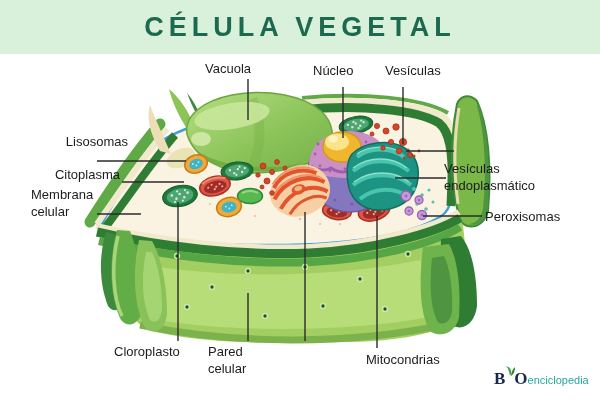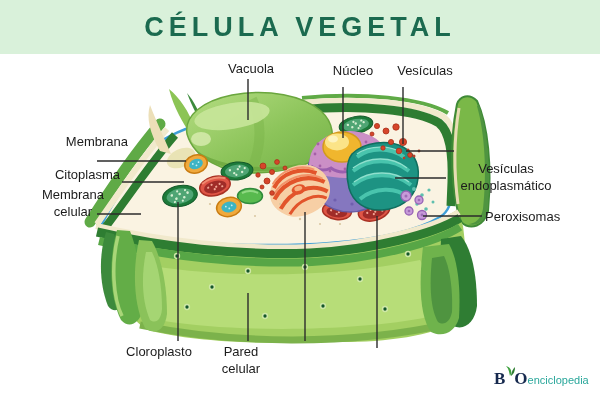--- a/index.html
+++ b/index.html
@@ -5,21 +5,21 @@
   html,body{margin:0;padding:0;}
   body{width:600px;height:400px;position:relative;background:#ffffff;overflow:hidden;
        font-family:"Liberation Sans",sans-serif;}
   .banner{position:absolute;left:0;top:0;width:600px;height:54px;background:#d9f1da;
           display:flex;align-items:center;justify-content:center;}
   .banner h1{margin:0;font-size:27px;font-weight:bold;letter-spacing:5px;color:#1b6a4f;
              font-family:"Liberation Sans",sans-serif;}
   .diagram{position:absolute;left:0;top:54px;width:600px;height:346px;}
   .art{position:absolute;left:0;top:0;}
   .lbl{position:absolute;font-size:13px;line-height:1.3;color:#1c1c1c;}
-  .c{text-align:center}.r{text-align:right}
+  .c{text-align:left}.r{text-align:right}
   .watermark{position:absolute;left:494px;top:369px;display:flex;align-items:baseline;white-space:nowrap;}
   .wm-cap{font-family:"Liberation Serif",serif;font-weight:bold;font-size:17px;color:#16294e;}
   .wm-leaf{position:relative;top:-7px;margin:0 -2px 0 -1px;}
   .wm-rest{font-size:11px;color:#2aa79b;letter-spacing:0;}
 </style>
 </head>
 <body>
 
 <header class="banner">
   <h1>CÉLULA VEGETAL</h1>
@@ -340,29 +340,30 @@
       <line x1="395" y1="124" x2="446" y2="124"></line>
       <line x1="423" y1="162" x2="482" y2="162"></line>
       <line x1="178" y1="148" x2="178" y2="287"></line>
       <line x1="248" y1="239" x2="248" y2="287"></line>
       <line x1="305" y1="158" x2="305" y2="287"></line>
       <line x1="377" y1="162" x2="377" y2="294"></line>
     </g>
   </svg>
 
   <div class="lbl c" style="left:205px;top:7px;width:92px">Vacuola</div>
-  <div class="lbl r" style="left:26px;top:80px;width:102px">Membrana</div>
+  <div class="lbl r" style="left:26px;top:80px;width:102px">Lisosomas</div>
   <div class="lbl r" style="left:18px;top:113px;width:102px">Citoplasma</div>
   <div class="lbl c" style="left:31px;top:133px;width:84px">Membrana celular</div>
   <div class="lbl c" style="left:313px;top:9px;width:80px">Núcleo</div>
   <div class="lbl c" style="left:385px;top:9px;width:80px">Vesículas</div>
   <div class="lbl c" style="left:444px;top:107px;width:124px">Vesículas endoplasmático</div>
   <div class="lbl" style="left:485px;top:155px">Peroxisomas</div>
   <div class="lbl c" style="left:114px;top:290px;width:90px">Cloroplasto</div>
   <div class="lbl c" style="left:208px;top:290px;width:66px">Pared celular</div>
+  <div class="lbl c" style="left:366px;top:298px;width:100px">Mitocondrias</div>
 </div>
 
 <div class="watermark">
   <span class="wm-cap">B</span>
   <span class="wm-leaf">
     <svg width="12" height="12" viewBox="0 0 12 12">
       <path d="M6 11 C5 7 5 4 2 1 C6 2 8 5 7 9 Z" fill="#3fa13f"></path>
       <path d="M7 10 C8 6 9 4 11 2 C11 6 10 9 7 11 Z" fill="#2e7d32"></path>
     </svg>
   </span>

